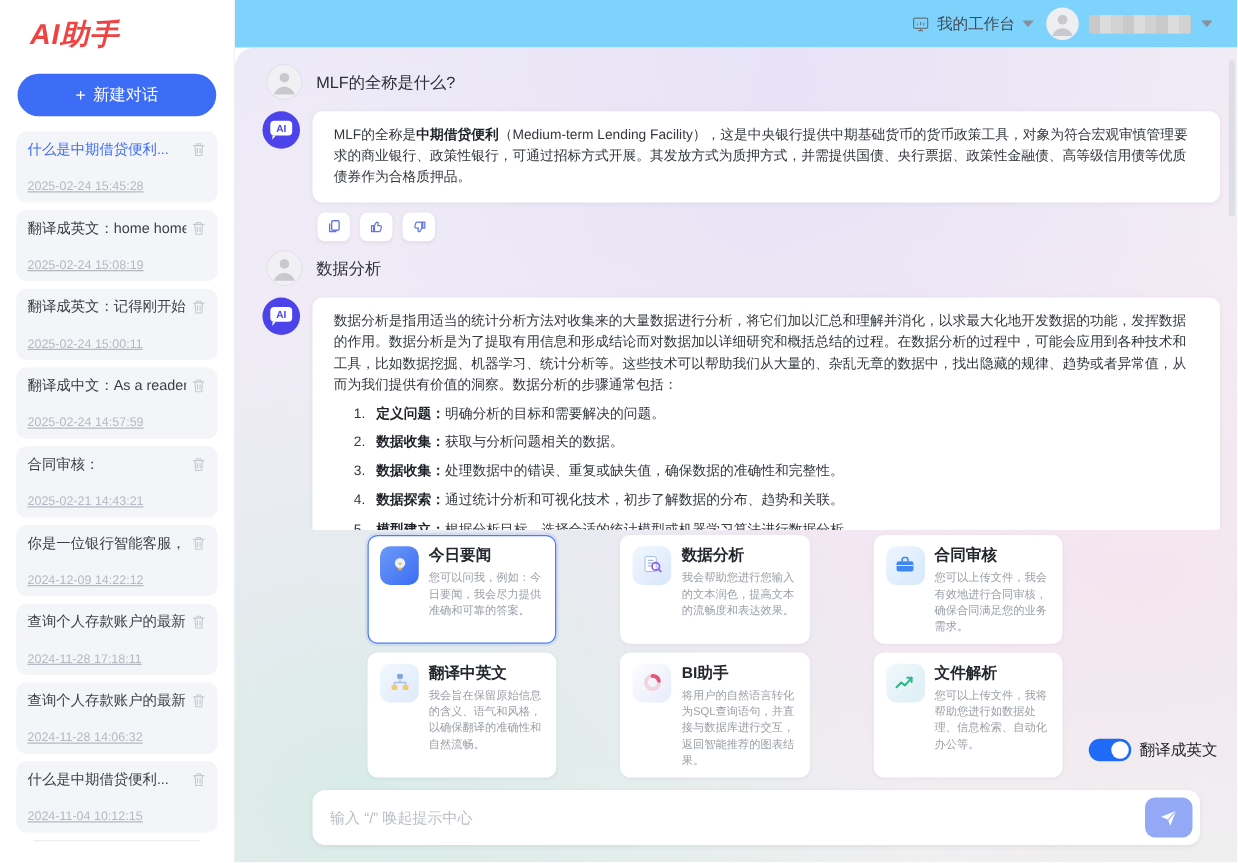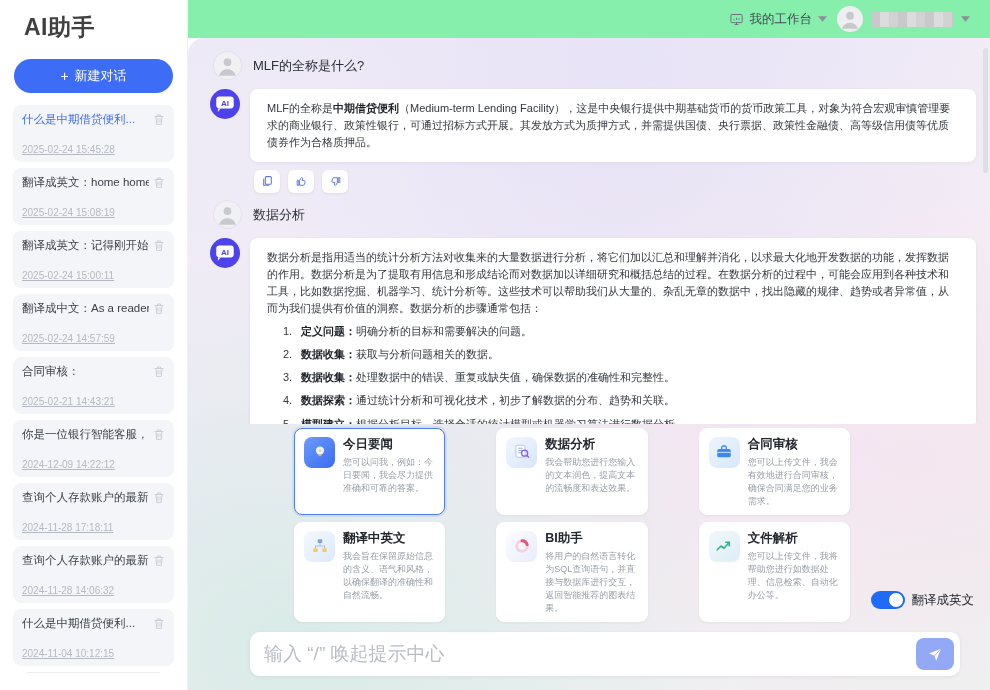--- a/index.html
+++ b/index.html
@@ -3,34 +3,34 @@
 <meta charset="utf-8">
 <style>
   * { margin:0; padding:0; box-sizing:border-box; }
   html,body { width:990px; height:690px; overflow:hidden; }
   body {
     font-family:"Liberation Sans","DejaVu Sans",sans-serif;
     background:#fff; color:#2b2f36; display:flex;
   }
   
   .sidebar { width:188px; height:100%; background:#fff; flex-shrink:0; display:flex; flex-direction:column; border-right:1px solid #f0f1f4; }
-  .logo { font-size:23px; font-weight:bold; color:#404040; padding:12px 0 8px 24px; letter-spacing:.5px; }
+  .logo { font-size:23px; font-weight:bold; color:#ef4444; padding:12px 0 8px 24px; letter-spacing:.5px;font-style:italic; }
   .new-chat { margin:8px 14px 12px 14px; height:34px; background:#3d6df6; color:#fff; border:none; border-radius:17px; font-size:13px; cursor:pointer; display:flex; align-items:center; justify-content:center; gap:6px; font-family:inherit; }
   .new-chat .plus { font-size:14px; }
   .conv-list { flex:1; overflow:hidden; padding:0 13px; }
   .conv-item { background:#f4f5f8; border-radius:8px; padding:7px 9px; margin-bottom:6px; display:flex; align-items:flex-start; cursor:pointer; }
   .conv-main { flex:1; min-width:0; }
   .conv-title { font-size:11.5px; color:#3a3f47; white-space:nowrap; overflow:hidden; }
   .conv-item.active .conv-title { color:#3d6df6; }
   .conv-time { font-size:10px; color:#b5b9c2; margin-top:17px;text-decoration:underline; }
   .trash { flex-shrink:0; margin-left:4px; margin-top:1px; cursor:pointer; }
   .conv-divider { border-top:1px solid #ebedf0; margin:2px 14px 0 14px; }
   
   .main { flex:1; height:100%; display:flex; flex-direction:column; background:#fff; }
-  .topbar { height:38px; display:flex; align-items:center; justify-content:flex-end; gap:10px; padding-right:20px; background:#86efac; }
+  .topbar { height:38px; display:flex; align-items:center; justify-content:flex-end; gap:10px; padding-right:20px; background:#7dd3fc; }
   .workspace { display:flex; align-items:center; gap:6px; font-size:12.5px; color:#424a57; cursor:pointer; }
   .chev { display:inline-block; }
   .avatar-sm { width:26px; height:26px; border-radius:50%; background:#efeff1; display:flex; align-items:center; justify-content:center; overflow:hidden; }
   .user-redacted { width:82px; height:15px; border-radius:2px;
     background-image:
       repeating-linear-gradient(90deg,#c9c9c9 0 9px,#dcdcdc 9px 18px,#d2d2d2 18px 27px),
       repeating-linear-gradient(0deg,rgba(255,255,255,.25) 0 4px, rgba(0,0,0,.04) 4px 8px);
   }
   .user-menu { display:flex; align-items:center; gap:8px; cursor:pointer; }
   
@@ -69,21 +69,21 @@
   .t-trend { background:linear-gradient(135deg,#f0f8fc,#dceef5); }
   .fbody { min-width:0; }
   .ftitle { font-size:12.5px; font-weight:bold; color:#23272e; margin:1px 0 3px 0; }
   .fdesc { font-size:9px; color:#9aa0a8; line-height:1.45; }
   .toggle-area { width:118px; height:44px; align-self:flex-end; display:flex; align-items:center; justify-content:flex-end; gap:7px; }
   .switch { width:34px; height:18px; border-radius:9px; background:#1f6bf7; position:relative; cursor:pointer; flex-shrink:0; }
   .switch .knob { position:absolute; right:2px; top:2px; width:14px; height:14px; border-radius:50%; background:#fff; }
   .toggle-label { font-size:12.5px; color:#23272e; white-space:nowrap; }
   
   .input-bar { margin:10px 30px 14px 62px; height:44px; background:#fff; border-radius:10px; box-shadow:0 1px 4px rgba(40,48,70,.07); display:flex; align-items:center; padding:0 6px 0 14px; }
-  .prompt-input { flex:1; border:none; outline:none; font-size:19px; color:#0369a1; font-family:inherit; background:transparent; }
+  .prompt-input { flex:1; border:none; outline:none; font-size:12px; color:#0369a1; font-family:inherit; background:transparent; }
   .prompt-input::placeholder { color:#b9bdc6; }
   .send-btn { width:38px; height:32px; border:none; border-radius:8px; background:#93a9f6; display:flex; align-items:center; justify-content:center; cursor:pointer; }
   
   .scroll-thumb { position:absolute; right:2px; top:10px; width:5px; height:125px; border-radius:3px; background:#dddfe6; cursor:pointer; }
 </style>
 </head>
 <body>
 
 <aside class="sidebar">
   <div class="logo">AI助手</div>

